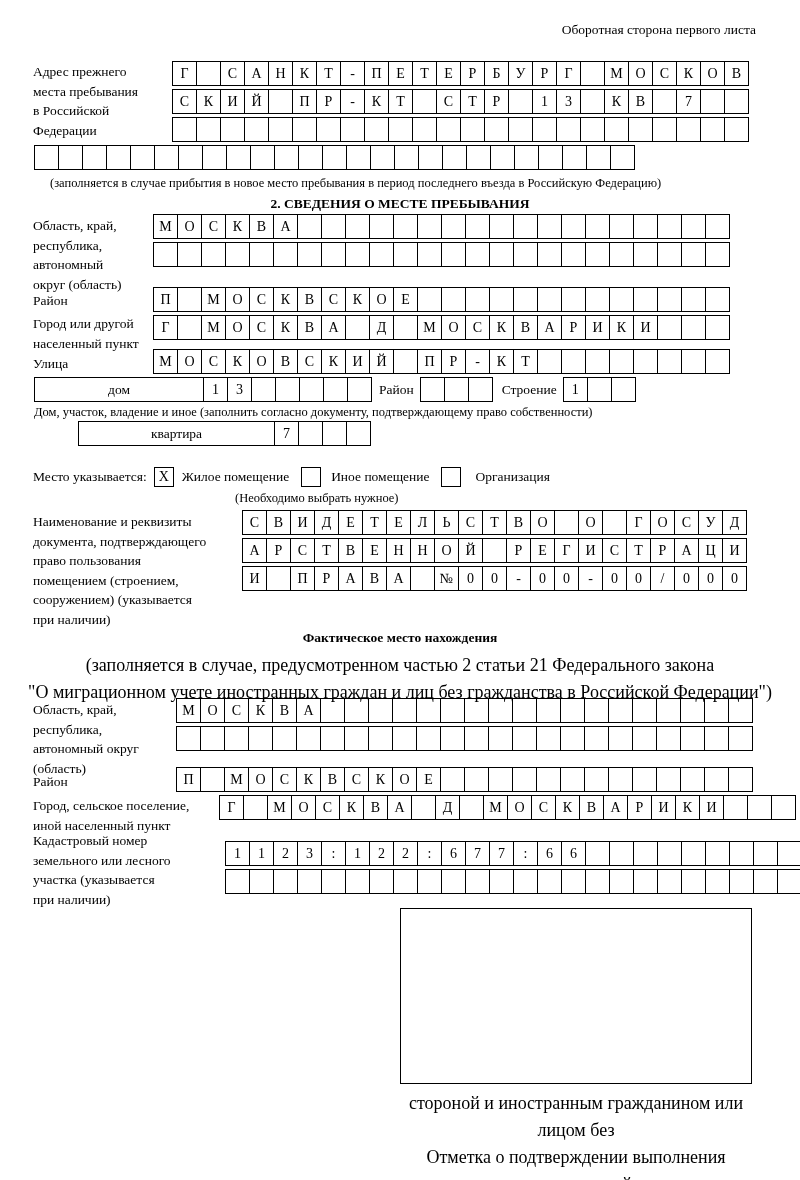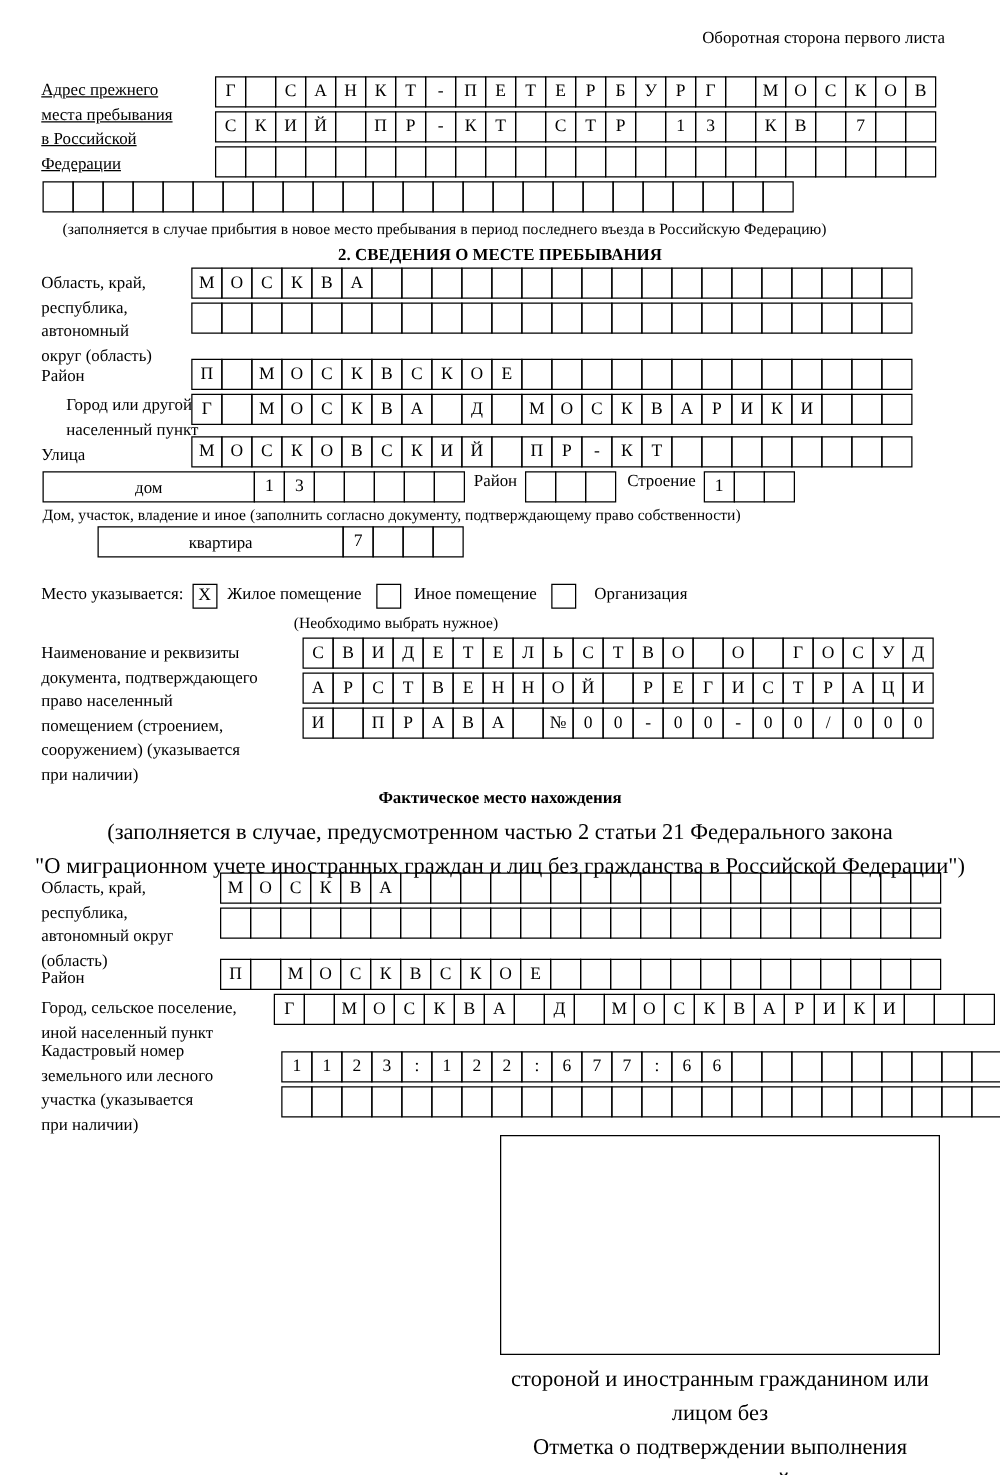--- a/index.html
+++ b/index.html
@@ -39,21 +39,21 @@
   
   .wide {
     border:1px solid #000;
     height:25px;
     box-sizing:border-box;
     font-size:13.5px;
     line-height:23px;
     text-align:center;
   }
 
-  .inline { display:flex; }
+  .inline { display:flex; align-items:center; }
   .inline .txt { font-size:13.5px; }
 
   .chk {
     width:20px; height:20px; border:1px solid #000;
     box-sizing:border-box; display:inline-block;
     text-align:center; font-size:14px; line-height:18px;
     vertical-align:middle;
   }
 
   .bigbox {
@@ -66,21 +66,21 @@
 
   .sectitle { position:absolute; font-weight:bold; font-size:13.5px; }
 </style>
 </head>
 <body>
 
 <div class="page">
 
   <div class="hdr-right">Оборотная сторона первого листа</div>
 
-  <div class="row" style="left:33px; top:62px; width:140px;text-decoration:underline;">
+  <div class="row" style="left:33px; top:62px; width:140px;">
     <div class="lbl">Адрес прежнего</div>
     <div class="lbl">места пребывания</div>
     <div class="lbl">в Российской</div>
     <div class="lbl">Федерации</div>
   </div>
 
   <div class="row cells" id="prev-row-0" style="left:172px; top:61px;">
       <div class="cell">Г</div>
       <div class="cell"></div>
       <div class="cell">С</div>
@@ -270,21 +270,21 @@
       <div class="cell"></div>
       <div class="cell"></div>
       <div class="cell"></div>
       <div class="cell"></div>
       <div class="cell"></div>
       <div class="cell"></div>
       <div class="cell"></div>
       <div class="cell"></div>
     </div>
 
-  <div class="row" style="left:33px; top:314px; width:125px;margin-left:20px;">
+  <div class="row" style="left:33px; top:314px; width:125px;">
     <div class="lbl">Город или другой</div>
     <div class="lbl">населенный пункт</div>
   </div>
   <div class="row cells" id="s2-city-0" style="left:153px; top:315px;">
       <div class="cell">Г</div>
       <div class="cell"></div>
       <div class="cell">М</div>
       <div class="cell">О</div>
       <div class="cell">С</div>
       <div class="cell">К</div>
@@ -380,21 +380,21 @@
     <span class="chk" style="margin-left:12px;"></span>
     <span class="txt" style="margin-left:10px;">Иное помещение</span>
     <span class="chk" style="margin-left:12px;"></span>
     <span class="txt" style="margin-left:14px;">Организация</span>
   </div>
   <div class="row lbl small" style="left:235px; top:489px;">(Необходимо выбрать нужное)</div>
 
   <div class="row" style="left:33px; top:512px; width:205px;">
     <div class="lbl">Наименование и реквизиты</div>
     <div class="lbl">документа, подтверждающего</div>
-    <div class="lbl">право населенный</div>
+    <div class="lbl">право пользования</div>
     <div class="lbl">помещением (строением,</div>
     <div class="lbl">сооружением) (указывается</div>
     <div class="lbl">при наличии)</div>
   </div>
   <div class="row cells" id="s2-doc-0" style="left:242px; top:510px;">
       <div class="cell">С</div>
       <div class="cell">В</div>
       <div class="cell">И</div>
       <div class="cell">Д</div>
       <div class="cell">Е</div>

